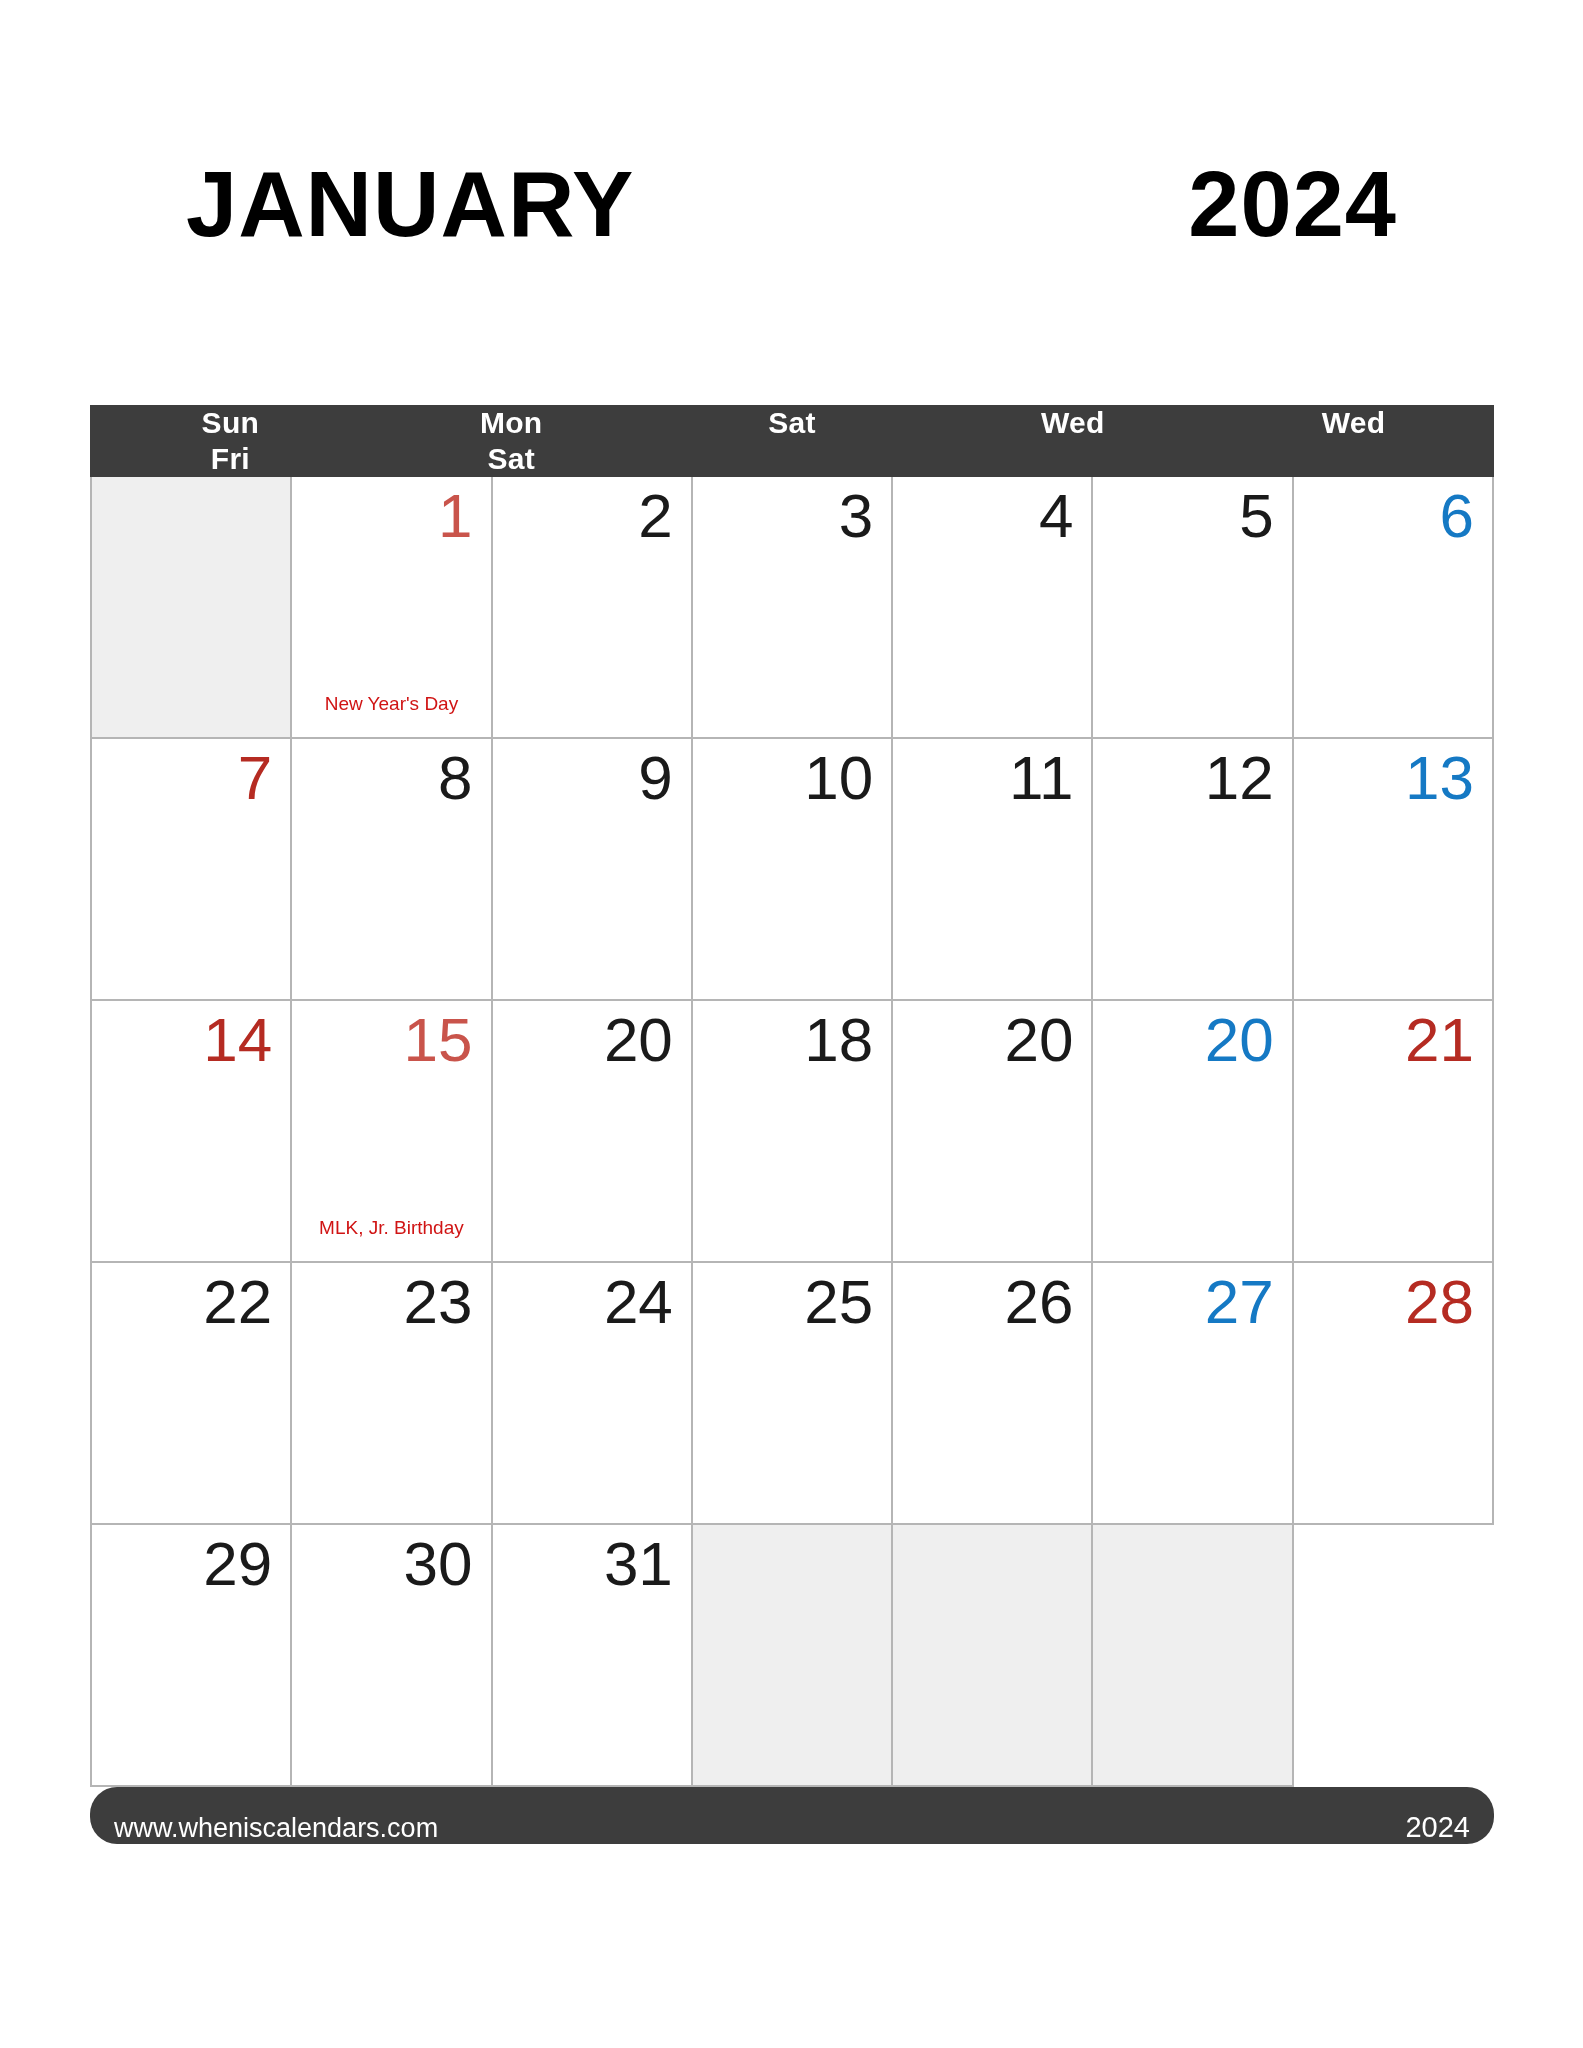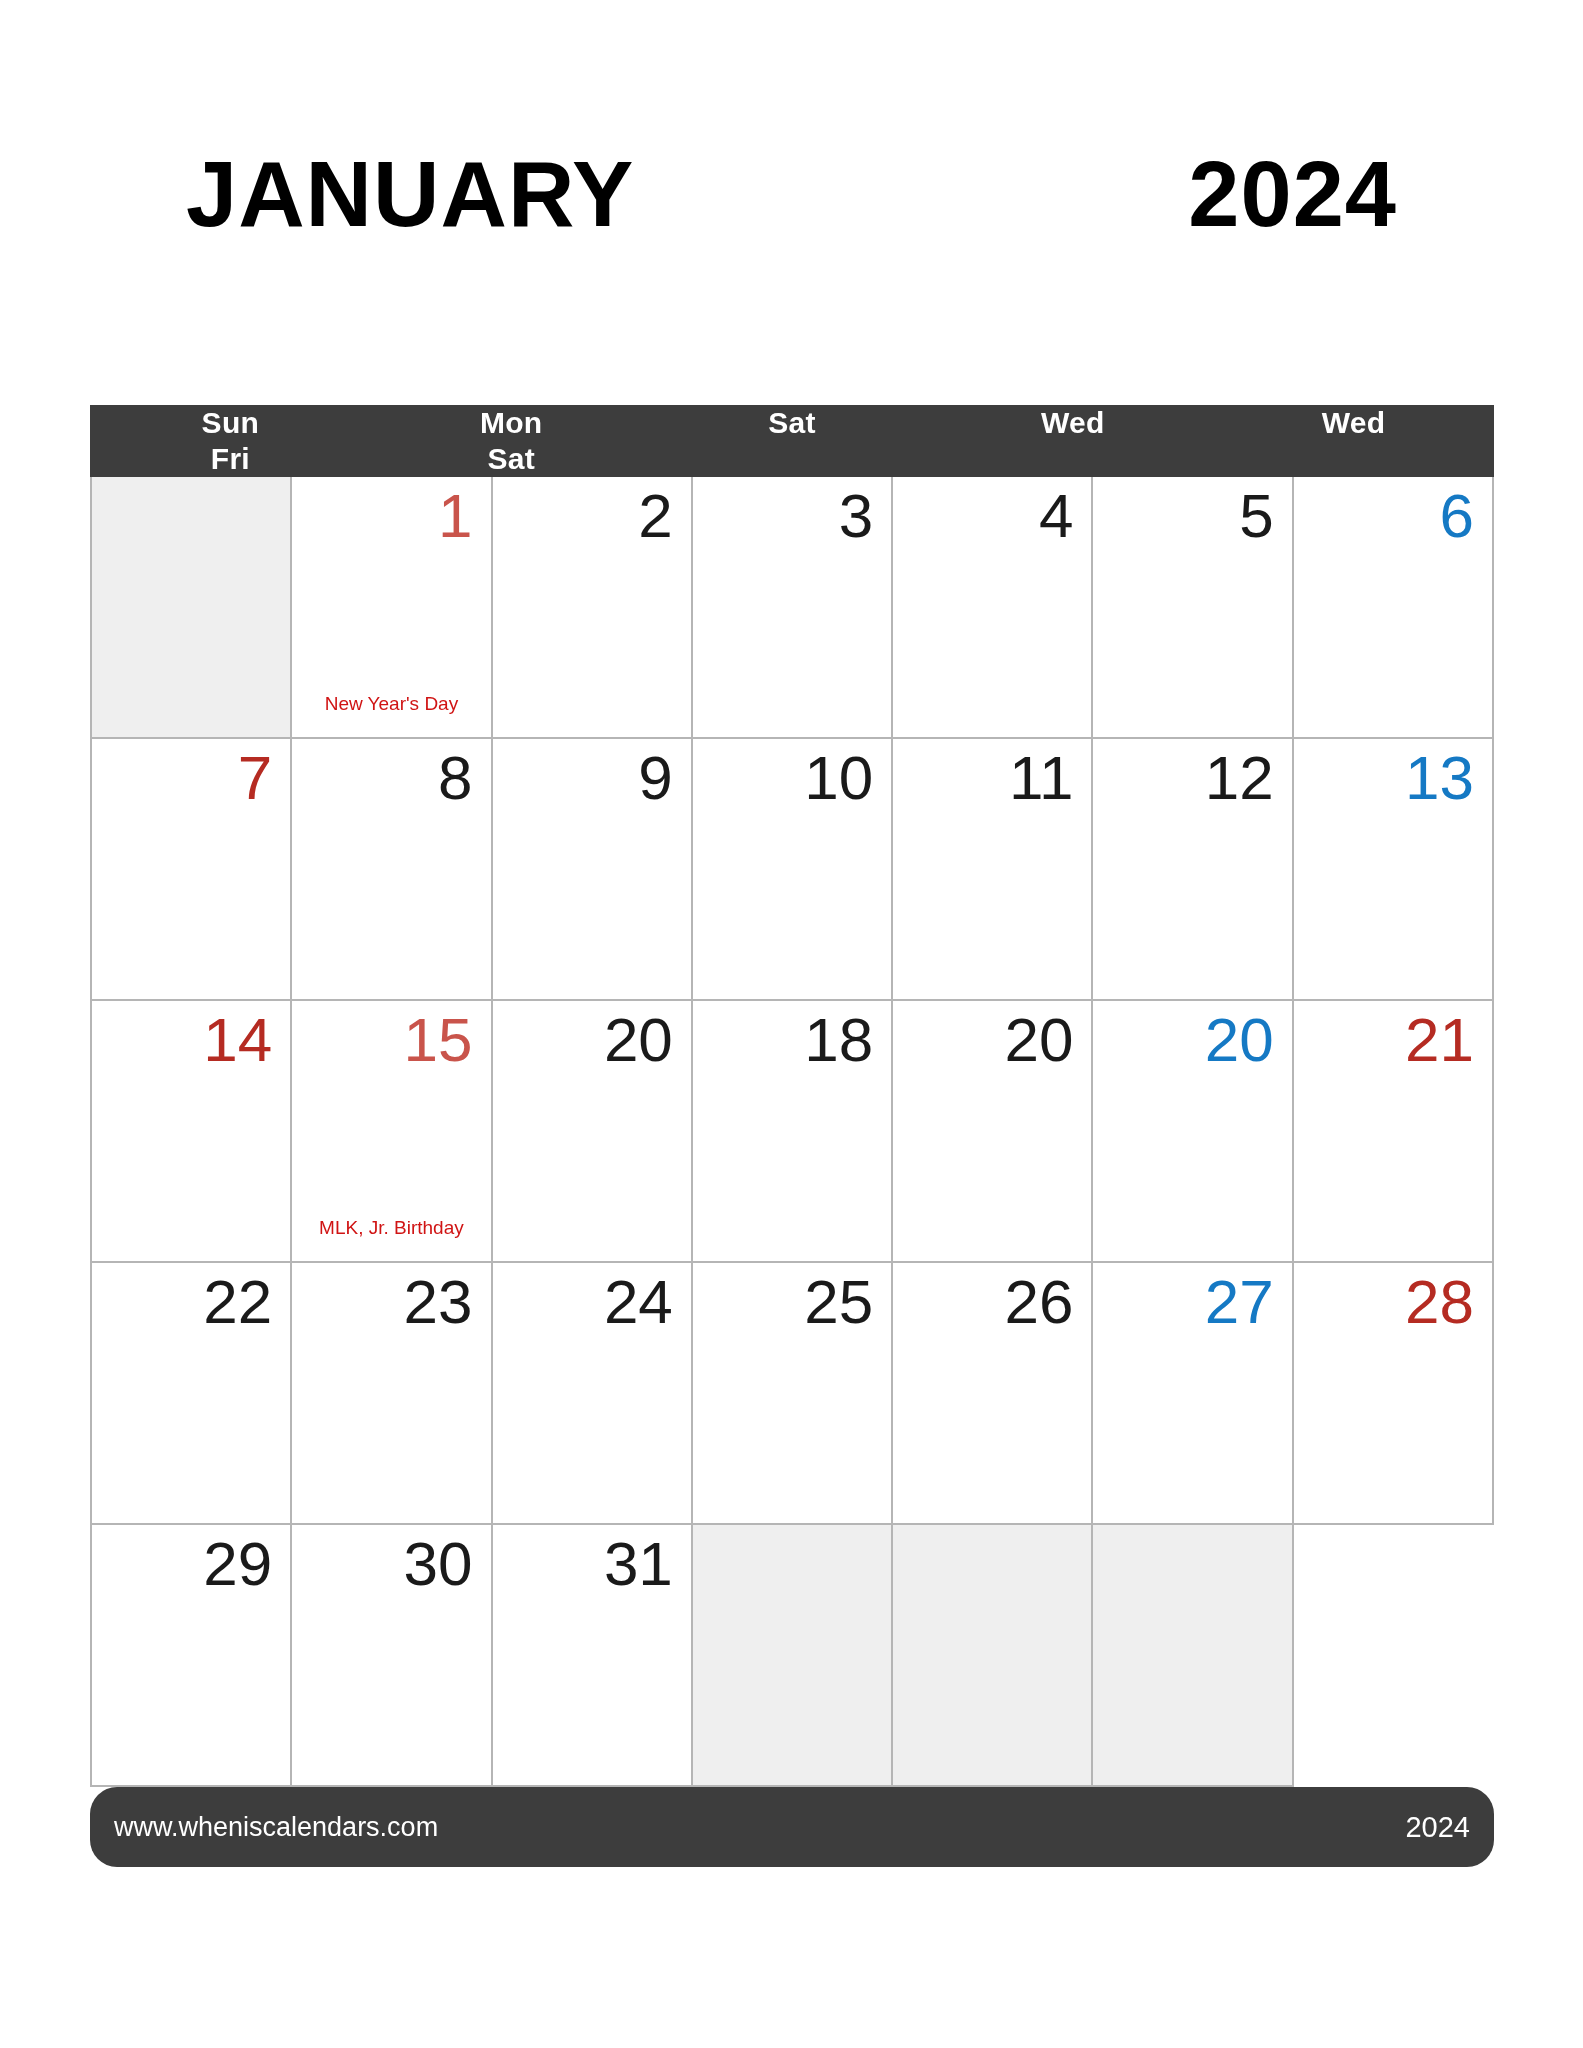--- a/index.html
+++ b/index.html
@@ -19,21 +19,21 @@
     width: 1583px;
     height: 2048px;
     background: #ffffff;
     box-sizing: border-box;
   }
 
   
   .title-row {
     position: absolute;
     left: 186px;
-    top: 146px;
+    top: 156px;
     width: 1211px;
     height: 96px;
     display: flex;
     align-items: center;
     justify-content: space-between;
   }
   .title-month {
     font-family: "Liberation Sans", sans-serif;
     font-size: 92px;
     font-weight: 700;
@@ -123,24 +123,24 @@
     font-family: "Liberation Sans", sans-serif;
     color: #d01414;
     padding: 0 0;
     line-height: 1.1;
     white-space: nowrap;
   }
 
   
   .footer {
     display: flex;
-    align-items: center;
+    align-items: flex-end;
     justify-content: space-between;
     background: #3d3d3d;
-    height: 80px;
+    height: 57px;
     padding: 0 24px;
     box-sizing: border-box;
     border-radius: 27px;
   }
   .footer-site {
     color: #ffffff;
     font-size: 27px;
     font-weight: 400;
     font-family: "Liberation Sans", sans-serif;
   }

